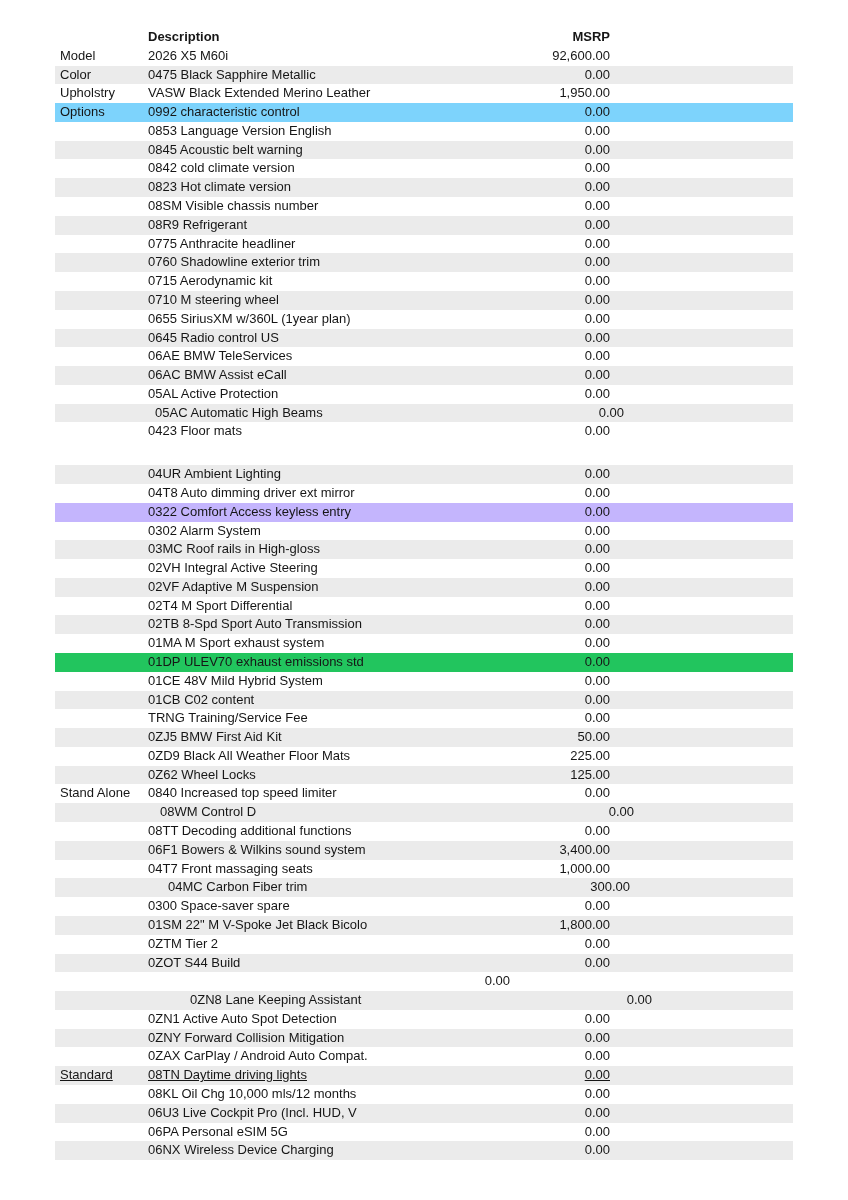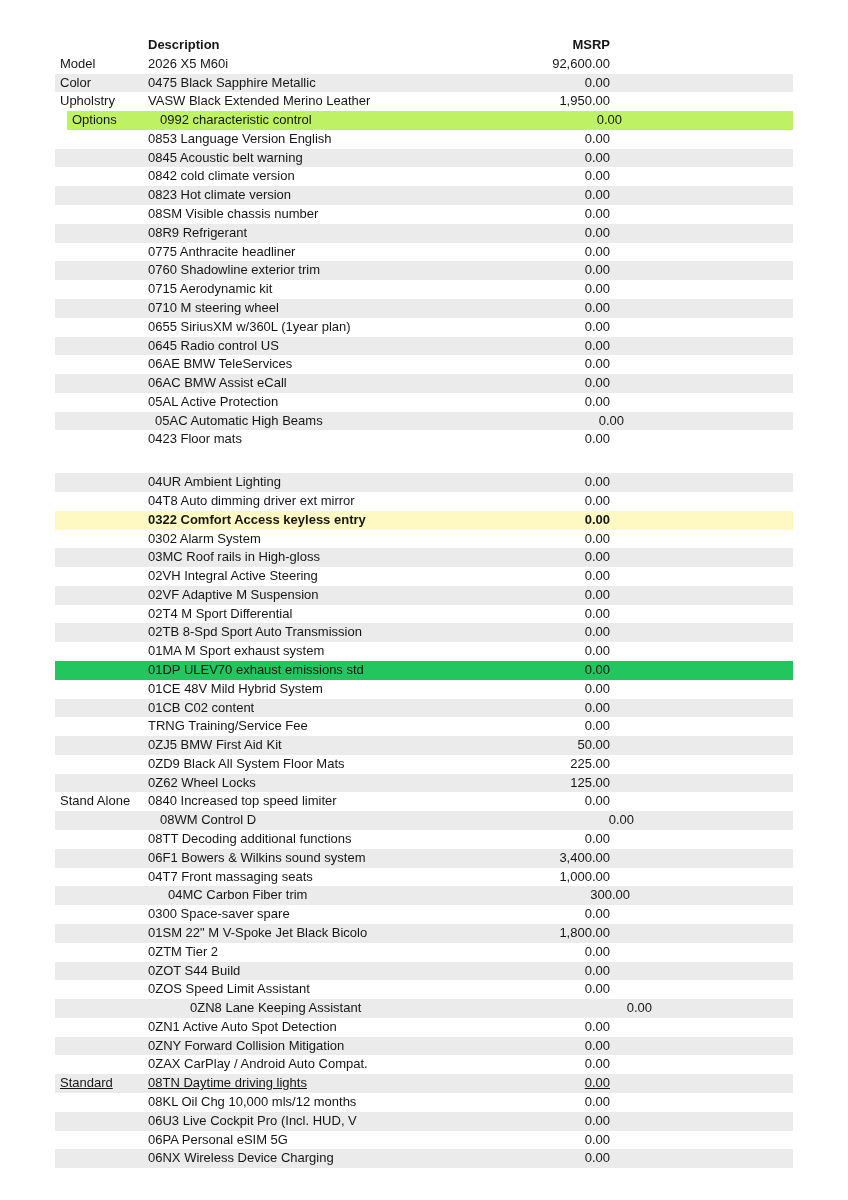--- a/index.html
+++ b/index.html
@@ -10,21 +10,21 @@
   body {
     width: 848px;
     height: 1200px;
     position: relative;
     font-family: "Liberation Sans", sans-serif;
     color: #161616;
     overflow: hidden;
   }
   .options-table {
     position: absolute;
-    top: 36px;
+    top: 28px;
     left: 55px;
     width: 738px;
   }
   .row {
     display: grid;
     grid-template-columns: 93px 362px 100px 183px;
     height: 18.79px;
     line-height: 18.79px;
     font-size: 13px;
     white-space: nowrap;
@@ -65,21 +65,21 @@
         <div class="cell desc">0475 Black Sapphire Metallic</div>
         <div class="cell msrp">0.00</div>
         <div class="cell fill"></div>
       </div>
       <div class="row">
         <div class="cell cat">Upholstry</div>
         <div class="cell desc">VASW Black Extended Merino Leather</div>
         <div class="cell msrp">1,950.00</div>
         <div class="cell fill"></div>
       </div>
-      <div class="row" style="background: #bef264; margin-left: 12px;">
+      <div class="row" style="background: #7dd3fc;">
         <div class="cell cat">Options</div>
         <div class="cell desc">0992 characteristic control</div>
         <div class="cell msrp">0.00</div>
         <div class="cell fill"></div>
       </div>
       <div class="row">
         <div class="cell cat"></div>
         <div class="cell desc">0853 Language Version English</div>
         <div class="cell msrp">0.00</div>
         <div class="cell fill"></div>
@@ -185,21 +185,21 @@
         <div class="cell desc">04UR Ambient Lighting</div>
         <div class="cell msrp">0.00</div>
         <div class="cell fill"></div>
       </div>
       <div class="row">
         <div class="cell cat"></div>
         <div class="cell desc">04T8 Auto dimming driver ext mirror</div>
         <div class="cell msrp">0.00</div>
         <div class="cell fill"></div>
       </div>
-      <div class="row" style="background: #fef9c3; font-weight: bold;">
+      <div class="row" style="background: #c4b5fd;">
         <div class="cell cat"></div>
         <div class="cell desc">0322 Comfort Access keyless entry</div>
         <div class="cell msrp">0.00</div>
         <div class="cell fill"></div>
       </div>
       <div class="row">
         <div class="cell cat"></div>
         <div class="cell desc">0302 Alarm System</div>
         <div class="cell msrp">0.00</div>
         <div class="cell fill"></div>
@@ -265,21 +265,21 @@
         <div class="cell fill"></div>
       </div>
       <div class="row" style="background: rgb(235, 235, 235);">
         <div class="cell cat"></div>
         <div class="cell desc">0ZJ5 BMW First Aid Kit</div>
         <div class="cell msrp">50.00</div>
         <div class="cell fill"></div>
       </div>
       <div class="row">
         <div class="cell cat"></div>
-        <div class="cell desc">0ZD9 Black All System Floor Mats</div>
+        <div class="cell desc">0ZD9 Black All Weather Floor Mats</div>
         <div class="cell msrp">225.00</div>
         <div class="cell fill"></div>
       </div>
       <div class="row" style="background: rgb(235, 235, 235);">
         <div class="cell cat"></div>
         <div class="cell desc">0Z62 Wheel Locks</div>
         <div class="cell msrp">125.00</div>
         <div class="cell fill"></div>
       </div>
       <div class="row">
@@ -337,21 +337,20 @@
         <div class="cell fill"></div>
       </div>
       <div class="row" style="background: rgb(235, 235, 235);">
         <div class="cell cat"></div>
         <div class="cell desc">0ZOT S44 Build</div>
         <div class="cell msrp">0.00</div>
         <div class="cell fill"></div>
       </div>
       <div class="row">
         <div class="cell cat"></div>
-        <div class="cell desc">0ZOS Speed Limit Assistant</div>
         <div class="cell msrp">0.00</div>
         <div class="cell fill"></div>
       </div>
       <div class="row" style="background: rgb(235, 235, 235); padding-left: 42px;">
         <div class="cell cat"></div>
         <div class="cell desc">0ZN8 Lane Keeping Assistant</div>
         <div class="cell msrp">0.00</div>
         <div class="cell fill"></div>
       </div>
       <div class="row">

